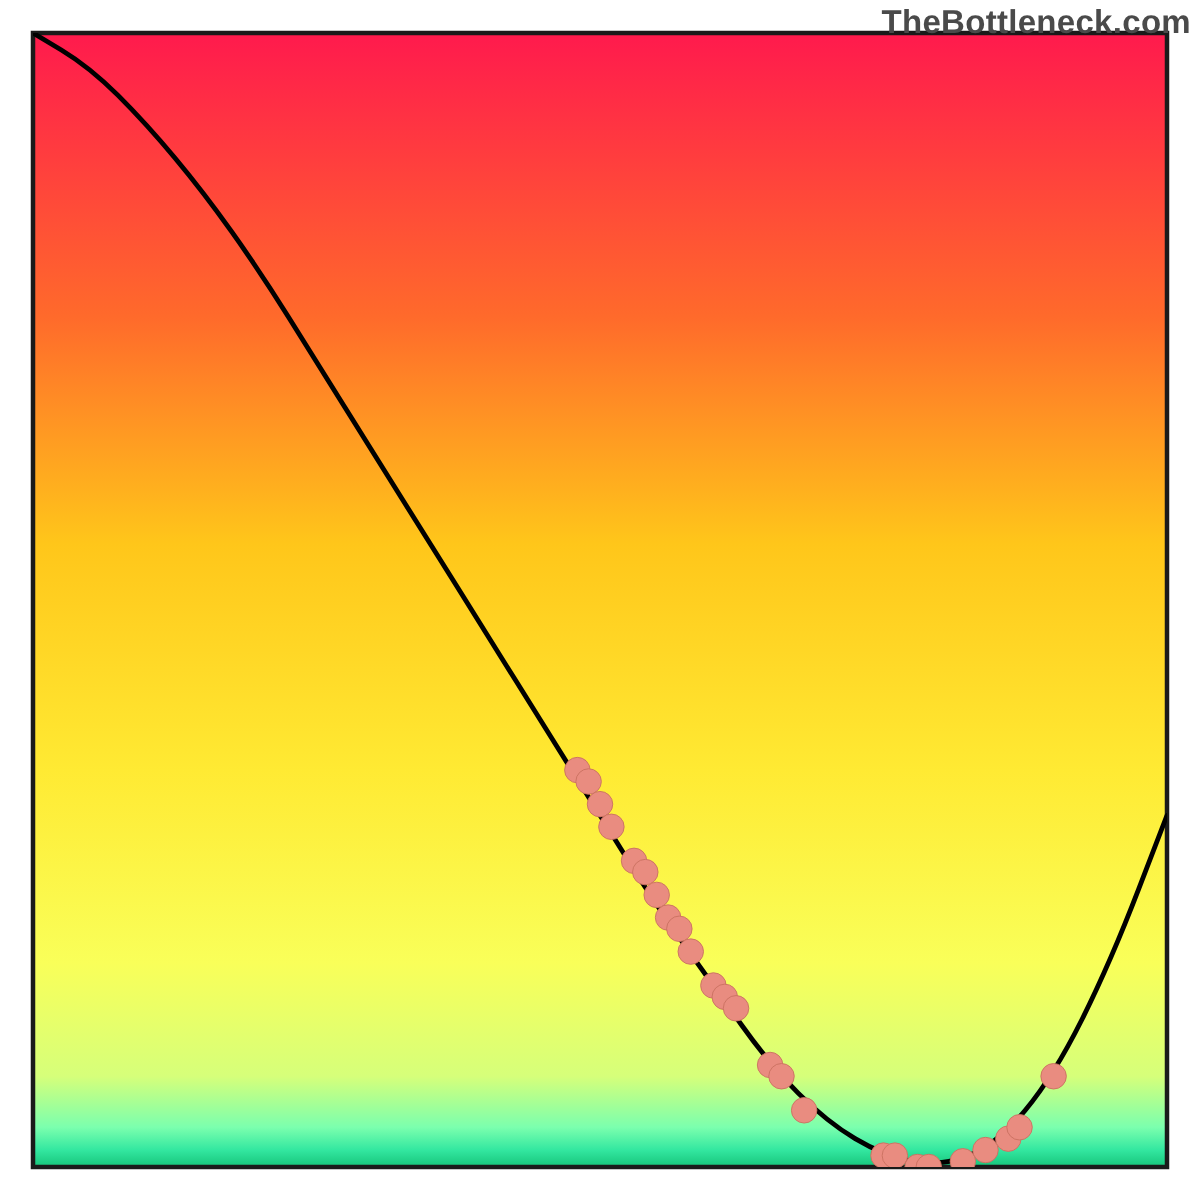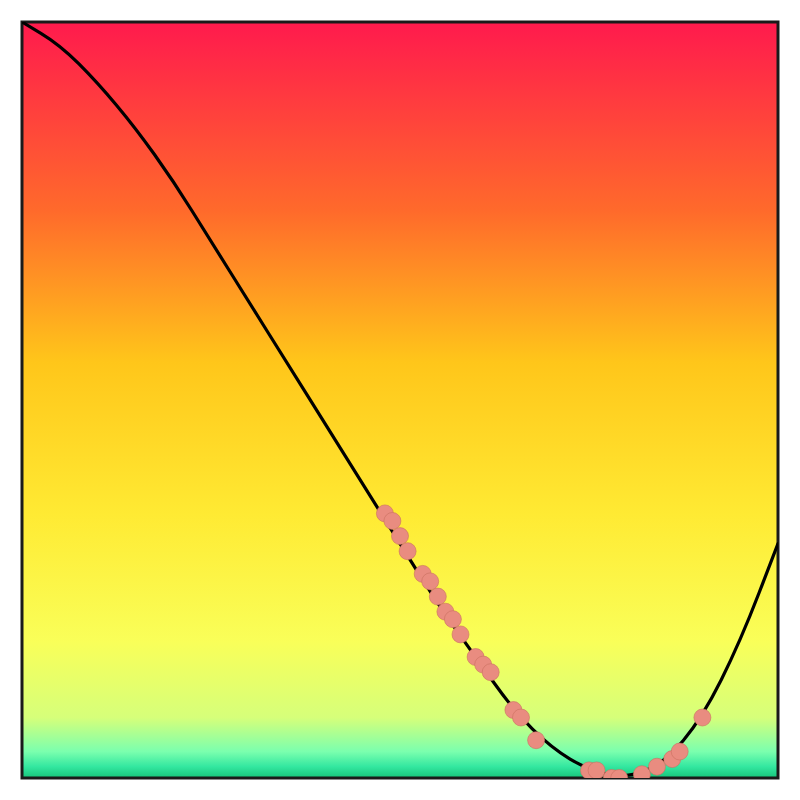--- a/index.html
+++ b/index.html
@@ -48,20 +48,21 @@
   .marker {
     fill: #e98c80;
     stroke: #c97060;
     stroke-width: 0.6;
   }
 </style>
 </head>
 <body>
 <div class="wrap">
 
+<div class="watermark">TheBottleneck.com</div>
 
 <svg class="plot" viewBox="0 0 800 800">
   <defs>
     <linearGradient id="bg-grad" x1="0" y1="0" x2="0" y2="1">
           <stop offset="0.00%" stop-color="#ff1a4d"></stop>
           <stop offset="25.00%" stop-color="#ff6a2b"></stop>
           <stop offset="45.00%" stop-color="#ffc61a"></stop>
           <stop offset="65.00%" stop-color="#ffea33"></stop>
           <stop offset="82.00%" stop-color="#f9ff59"></stop>
           <stop offset="92.00%" stop-color="#d6ff7a"></stop>

